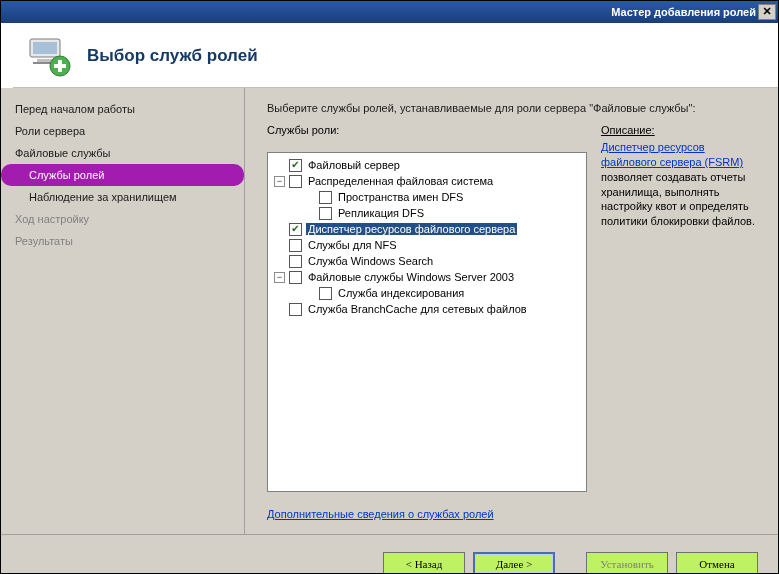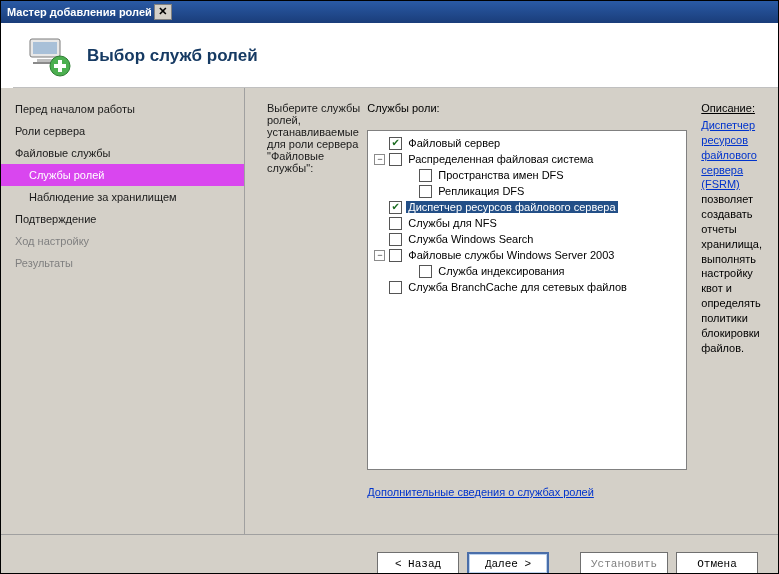--- a/index.html
+++ b/index.html
@@ -12,21 +12,21 @@
     height: 574px;
     overflow: hidden;
     border: 1px solid #000;
   }
   .titlebar {
     background: linear-gradient(#2a5aa5, #1a3d7a);
     color: #fff;
     height: 22px;
     display: flex;
     align-items: center;
-    justify-content: flex-start;
+    justify-content: flex-end;
     padding: 0 0 0 6px;
     font-weight: bold;
   }
   .titlebar .close {
     width: 18px;
     height: 16px;
     background: #d4d0c8;
     border: 1px solid #808080;
     text-align: center;
     line-height: 13px;
@@ -69,30 +69,31 @@
     flex-shrink: 0;
     border-right: 1px solid #a0a0a0;
   }
   .sidebar-item {
     padding: 5px 8px 5px 14px;
     color: #1a1a1a;
     cursor: default;
   }
   .sidebar-item.sub { padding-left: 28px; }
   .sidebar-item.selected {
-    background: #d946ef;
+    background: #a21caf;
     color: #fff;
+    border-radius: 10px;
   }
   .sidebar-item.disabled { color: #808080; }
   .content {
     flex: 1;
     padding: 14px 16px 10px 22px;
     background: #d4d0c8;
     display: flex;
-    flex-direction: row;
+    flex-direction: column;
   }
   .intro { margin-bottom: 10px; color: #1a1a1a; }
   .columns {
     display: flex;
     gap: 14px;
     flex: 1;
     min-height: 0;
   }
   .col-left {
     width: 320px;
@@ -177,23 +178,23 @@
     background: #d4d0c8;
     display: flex;
     align-items: center;
     justify-content: flex-end;
     padding-right: 20px;
     gap: 8px;
   }
   .btn {
     min-width: 82px;
     height: 23px;
-    background: #ffffff;
+    background: #bef264;
     border: 1px solid #707070;
-    font-family: Liberation Mono, monospace;
+    font-family: Liberation Serif, serif;
     font-size: 11px;
     cursor: default;
     padding: 0 10px;
   }
   .btn.default {
     border: 2px solid #4a6ea9;
     box-shadow: inset 0 0 0 1px #bcd2ee;
   }
   .btn:disabled { color: #808080; }
   .gap-after { margin-right: 23px; }
@@ -221,21 +222,20 @@
   <div class="header-title">Выбор служб ролей</div>
 </div>
 
 <div class="body">
   <div class="sidebar" id="sidebar">
       <div class="sidebar-item">Перед началом работы</div>
       <div class="sidebar-item">Роли сервера</div>
       <div class="sidebar-item">Файловые службы</div>
       <div class="sidebar-item sub selected">Службы ролей</div>
       <div class="sidebar-item sub">Наблюдение за хранилищем</div>
-      <div class="sidebar-item">Подтверждение</div>
       <div class="sidebar-item disabled">Ход настройку</div>
       <div class="sidebar-item disabled">Результаты</div>
     </div>
 
   <div class="content">
     <div class="intro">Выберите службы ролей, устанавливаемые для роли сервера "Файловые службы":</div>
     <div class="columns">
       <div class="col-left">
         <div class="col-label">Службы роли:</div>
         <div class="tree" id="tree">

